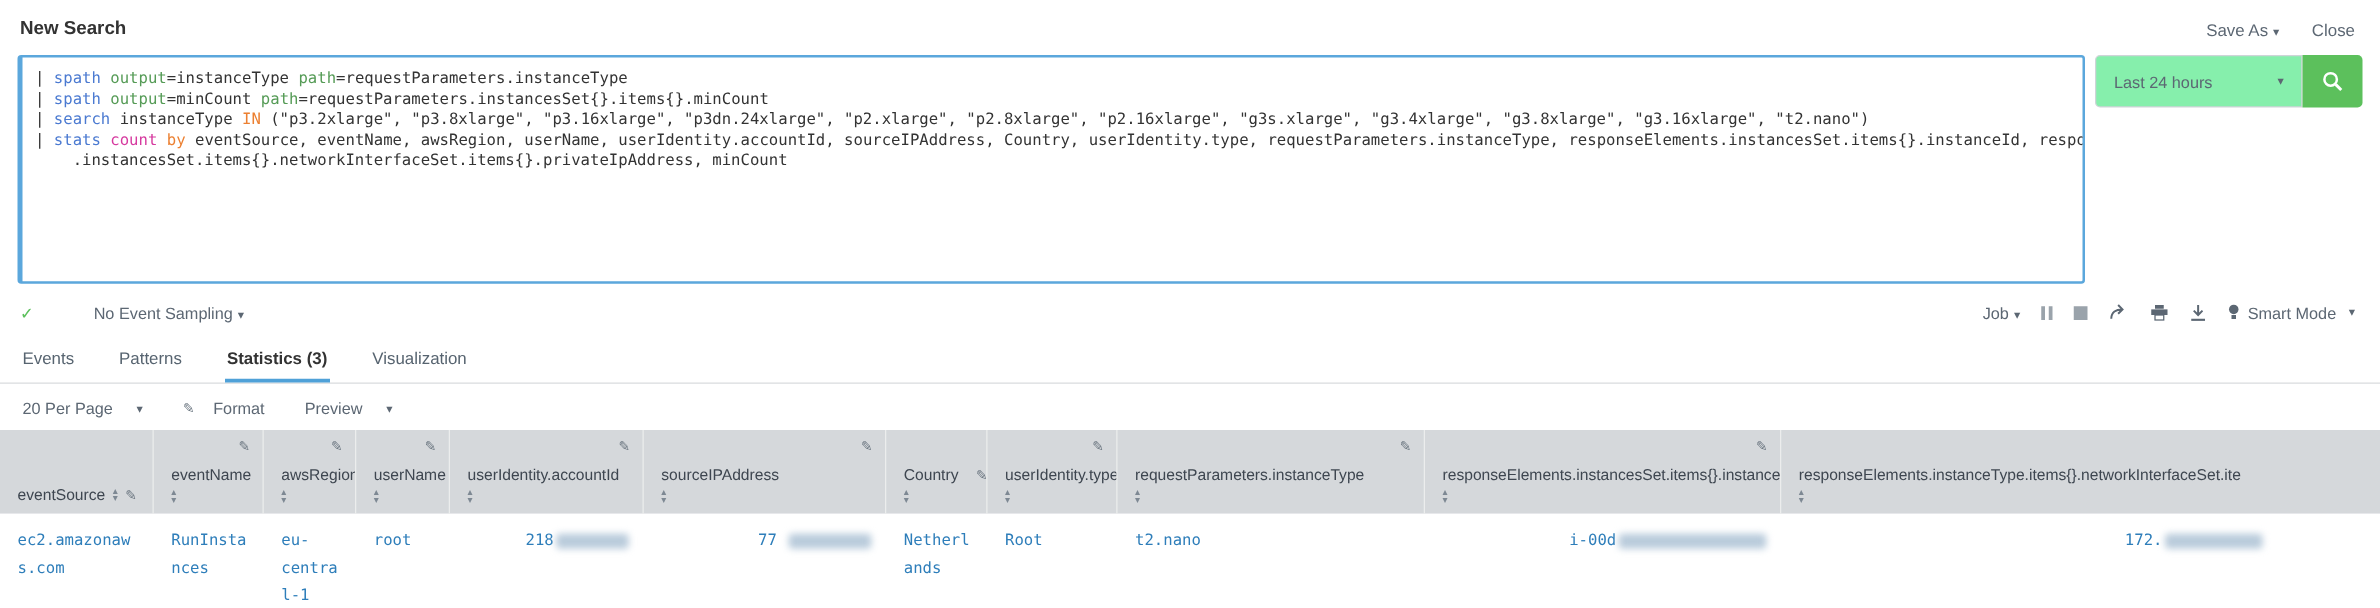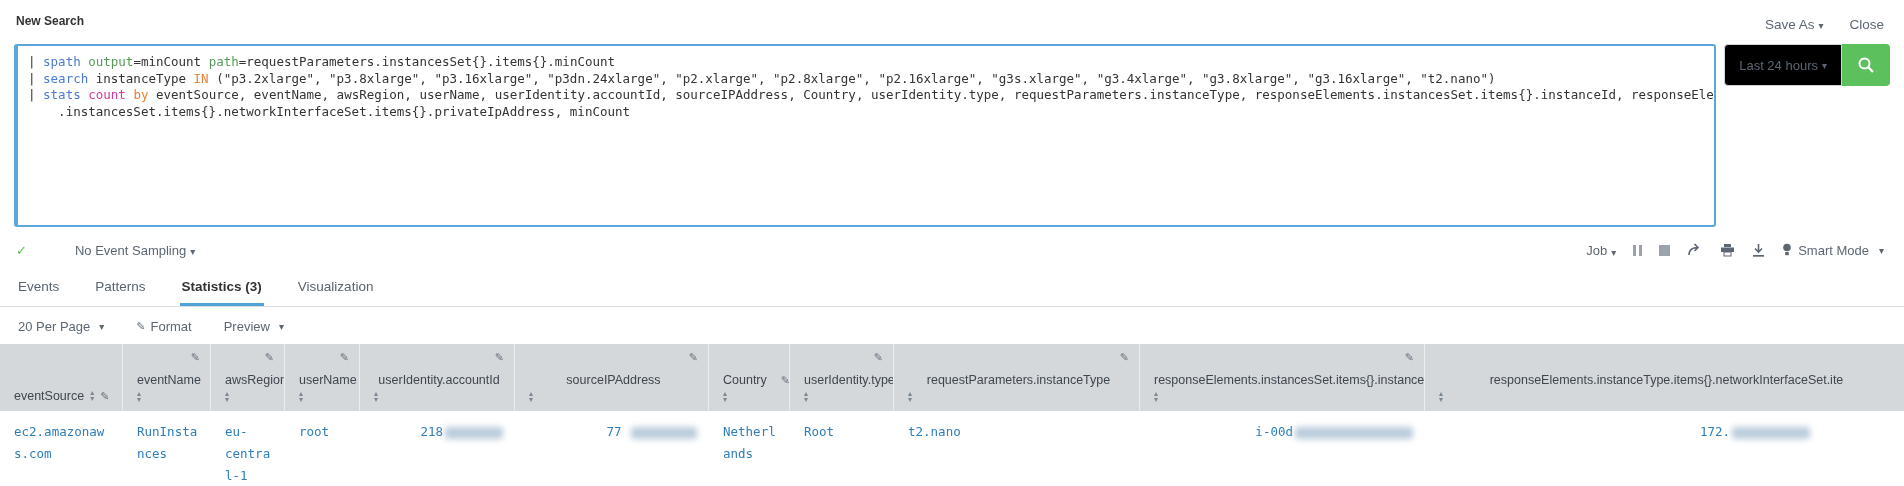--- a/index.html
+++ b/index.html
@@ -2,41 +2,41 @@
 <html><head>
 <meta charset="utf-8">
 <style>
   * { margin:0; padding:0; box-sizing:border-box; }
   html,body { width:1904px; height:486px; overflow:hidden; background:#fff;
     font-family:"Liberation Sans", sans-serif; color:#333; }
 
   
   .hdr-row { display:flex; justify-content:space-between; align-items:flex-start;
     padding:14px 20px 0 16px; }
-  .page-title { font-size:12px; font-weight:700; color:#333; }
+  .page-title { font-size:15px; font-weight:700; color:#333; }
   .hdr-actions { display:flex; gap:26px; padding-top:3px; }
   .hdr-link { font-size:13.5px; color:#5c6773; cursor:pointer; }
   .caret { font-size:10px; color:#5c6773; margin-left:4px; }
 
   
   .search-row { display:flex; align-items:flex-start; margin:12px 14px 0 14px; }
   .query-box { flex:1; height:183px; background:#fff; border:2px solid #5ba7dc;
     border-left-width:4px; border-radius:3px; padding:8px 10px;
     font-family:"DejaVu Sans Mono","Liberation Mono",monospace;
     font-size:12.5px; line-height:16.5px; color:#333; overflow:hidden; }
   .q-line { white-space:pre; }
   .tok-p   { color:#333; }
   .tok-cmd { color:#4b7ad1; }
   .tok-arg { color:#559b56; }
   .tok-kw  { color:#ec8032; }
   .tok-fn  { color:#d6399f; }
   .time-picker { height:42px; margin-left:8px; display:flex; align-items:center;
-    padding:0 14px; background:#000000; border:1px solid #cfd4d8;
+    padding:0 14px; background:#86efac; border:1px solid #cfd4d8;
     border-radius:4px 0 0 4px; font-size:13px; color:#5c6773; cursor:pointer;
-    white-space:nowrap; }
+    white-space:nowrap;gap:48px; }
   .search-btn { height:42px; width:48px; background:#5cc05c; border:none;
     border-radius:0 4px 4px 0; display:flex; align-items:center;
     justify-content:center; cursor:pointer; }
 
   
   .status-row { display:flex; justify-content:space-between; align-items:center;
     margin:10px 20px 0 16px; font-size:13px; color:#5c6773; height:26px; }
   .status-left { display:flex; align-items:center; gap:8px; }
   .check { color:#5cc05c; font-size:13px; }
   .sampling { margin-left:24px; cursor:pointer;padding-left:16px; }
@@ -51,33 +51,33 @@
   
   .tab-bar { display:flex; gap:32px; padding:6px 16px 0 16px;
     border-bottom:1px solid #d9dcde; }
   .tab { font-size:13.5px; color:#576470; padding:10px 2px 9px 2px;
     border-bottom:3px solid transparent; cursor:pointer; }
   .tab.active { color:#333; font-weight:700; border-bottom-color:#4fa1d8; }
 
   
   .toolbar { display:flex; align-items:center; gap:32px; padding:12px 16px 10px 18px;
     font-size:13px; color:#5c6773; }
-  .toolbar .item { cursor:pointer; display:flex; align-items:center; gap:5px; }
+  .toolbar .item { cursor:pointer; display:flex; align-items:center; gap:15px; }
   .pencil { font-size:11px; color:#6b7680; display:inline-block; }
 
   
   .table { width:1904px; }
   .thead { display:flex; background:#d5d8db; height:67px; }
   .th { height:67px; padding:6px 10px 8px 14px; border-right:1px solid #eceded;
     font-size:12.5px; color:#3e4650; display:flex; flex-direction:column;
     overflow:hidden; cursor:pointer; }
   .th:last-child { border-right:none; }
   .th .th-top { text-align:right; height:14px; flex:0 0 auto; }
   .th .th-label { margin-top:auto; white-space:nowrap; }
-  .th .th-label.wrap { white-space:normal;text-align:center; }
+  .th .th-label.wrap { white-space:normal; }
   .th .sortwrap { height:14px; }
   .sort { display:inline-flex; flex-direction:column; font-size:8px;
     line-height:6px; color:#7d8893; margin:0 6px; vertical-align:middle; }
   .th-row-inline { margin-top:auto; display:flex; align-items:center; }
   .trow { display:flex; background:#fff; }
   .td { padding:10px 12px 0 14px; font-family:"DejaVu Sans Mono","Liberation Mono",monospace;
     font-size:12.5px; line-height:22px; color:#2e7eba; overflow:hidden;
     overflow-wrap:break-word; cursor:pointer; }
   .td.right { text-align:right; }
   .blur { display:inline-block; height:12px; border-radius:3px; background:#b9cbdb;
@@ -89,20 +89,21 @@
 <div class="hdr-row">
   <div class="page-title">New Search</div>
   <div class="hdr-actions">
     <span class="hdr-link"><span>Save As</span><span class="caret">▾</span></span>
     <span class="hdr-link">Close</span>
   </div>
 </div>
 
 <div class="search-row">
   <div class="query-box" id="query-box">
+      <div class="q-line"><span class="tok-p">| </span><span class="tok-cmd">spath</span><span class="tok-p"> </span><span class="tok-arg">output</span><span class="tok-p">=instanceType </span><span class="tok-arg">path</span><span class="tok-p">=requestParameters.instanceType</span></div>
       <div class="q-line"><span class="tok-p">| </span><span class="tok-cmd">spath</span><span class="tok-p"> </span><span class="tok-arg">output</span><span class="tok-p">=minCount </span><span class="tok-arg">path</span><span class="tok-p">=requestParameters.instancesSet{}.items{}.minCount</span></div>
       <div class="q-line"><span class="tok-p">| </span><span class="tok-cmd">search</span><span class="tok-p"> instanceType </span><span class="tok-kw">IN</span><span class="tok-p"> ("p3.2xlarge", "p3.8xlarge", "p3.16xlarge", "p3dn.24xlarge", "p2.xlarge", "p2.8xlarge", "p2.16xlarge", "g3s.xlarge", "g3.4xlarge", "g3.8xlarge", "g3.16xlarge", "t2.nano")</span></div>
       <div class="q-line"><span class="tok-p">| </span><span class="tok-cmd">stats</span><span class="tok-p"> </span><span class="tok-fn">count</span><span class="tok-p"> </span><span class="tok-kw">by</span><span class="tok-p"> eventSource, eventName, awsRegion, userName, userIdentity.accountId, sourceIPAddress, Country, userIdentity.type, requestParameters.instanceType, responseElements.instancesSet.items{}.instanceId, responseElements</span></div>
       <div class="q-line"><span class="tok-p">    .instancesSet.items{}.networkInterfaceSet.items{}.privateIpAddress, minCount</span></div>
     </div>
   <div class="time-picker">
     <span>Last 24 hours</span>
     <span class="caret">▾</span>
   </div>
   <button class="search-btn">

